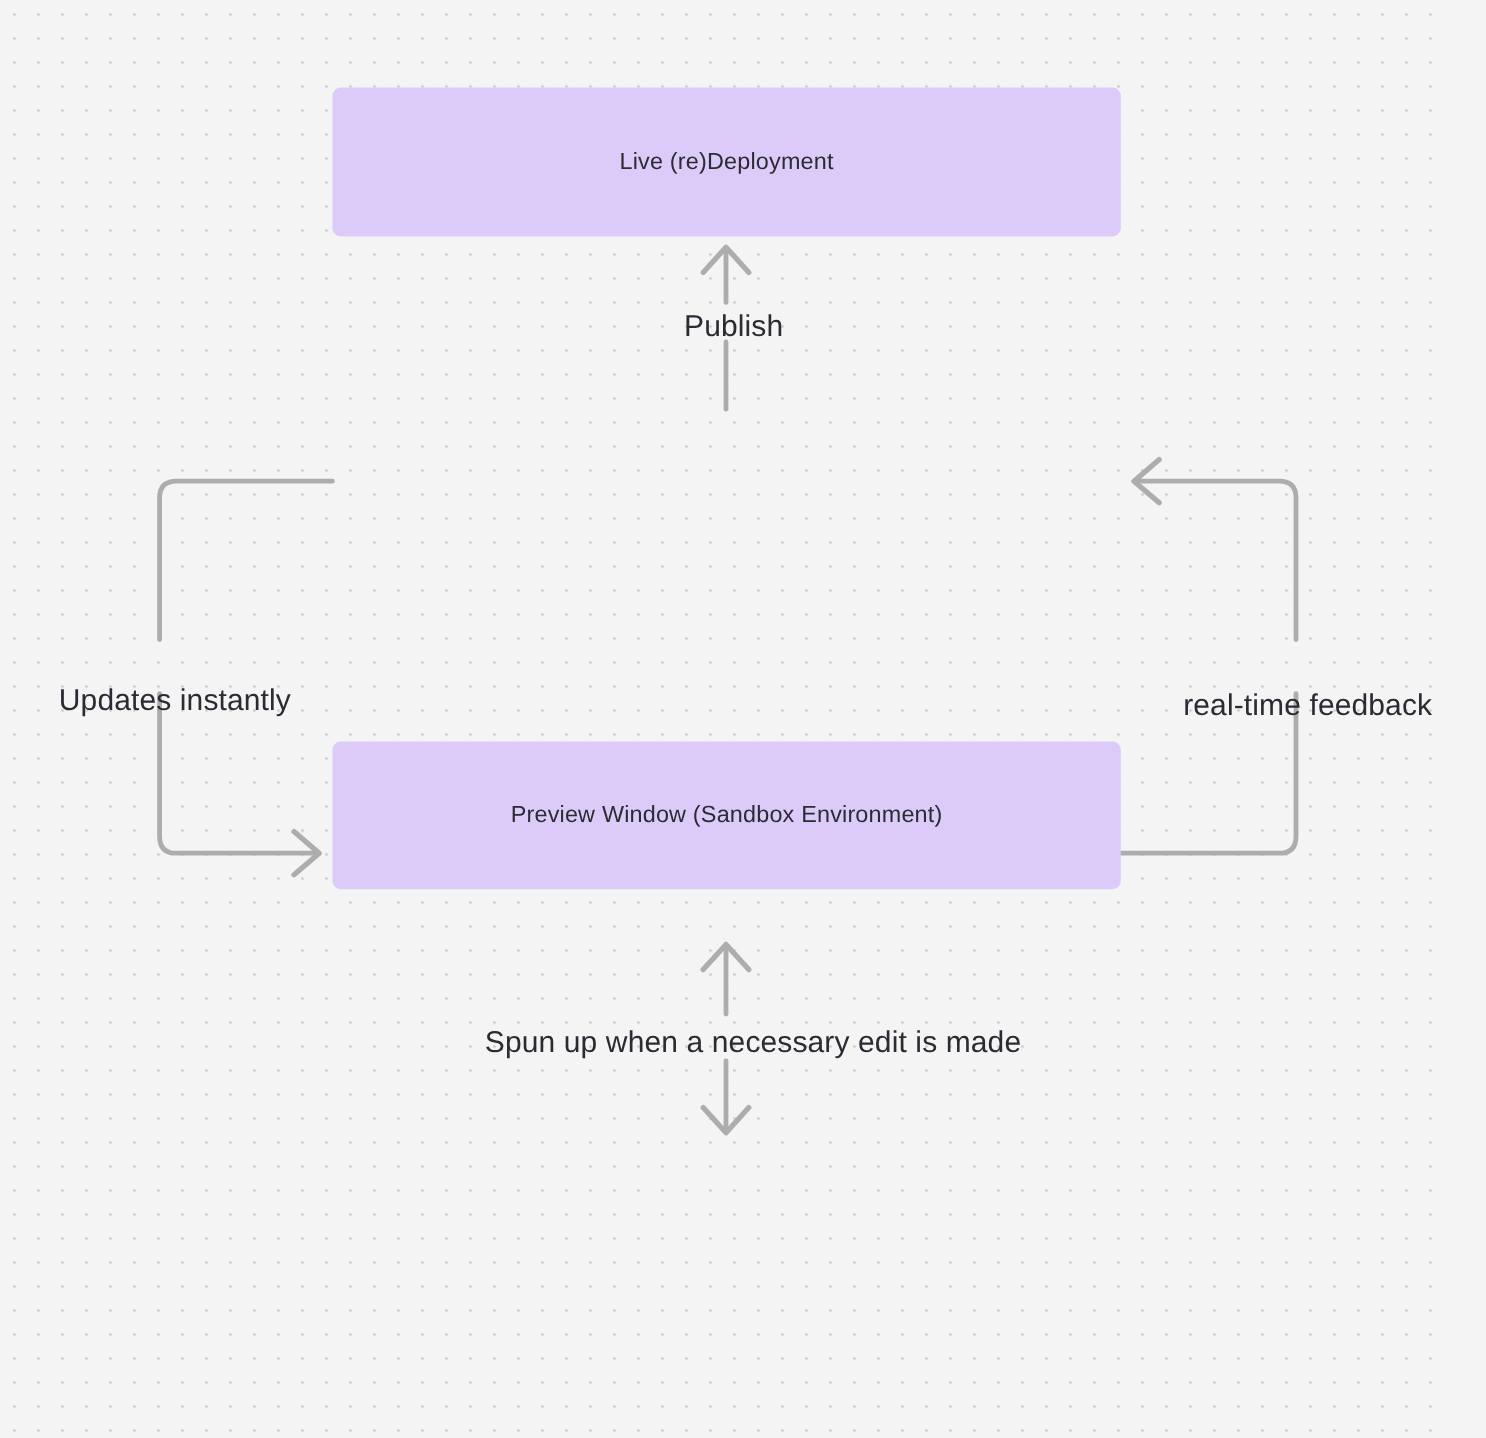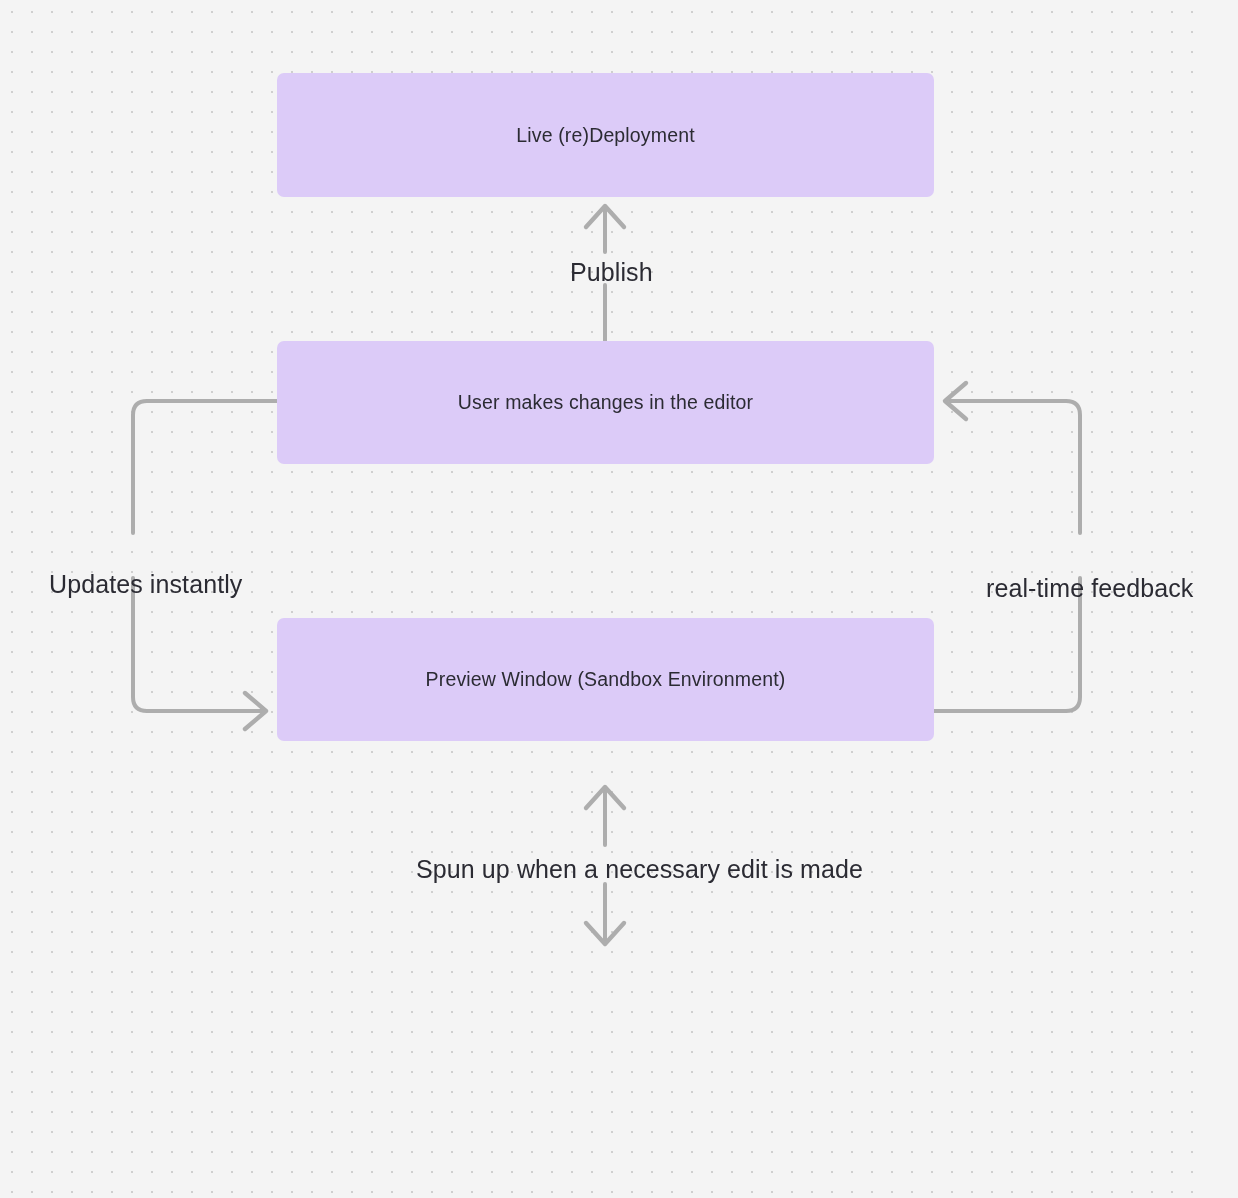--- a/index.html
+++ b/index.html
@@ -79,21 +79,21 @@
     color: #2b2b33;
     font-size: 25px;
     letter-spacing: 0.1px;
     white-space: nowrap;
     background: transparent;
     user-select: none;
   }
   #label-publish         { left: 570px;  top: 258px; }
   #label-updates         { left: 49px;   top: 570px; }
   #label-realtime        { left: 986px;  top: 546px; margin-top: 28px; }
-  #label-spunup          { left: 416px;  top: 855px; }
+  #label-spunup          { left: 404px;  top: 855px; }
 </style>
 </head>
 <body>
 
 <div id="canvas">
 
   <svg id="edges" viewBox="0 0 1238 1198" width="1238" height="1198" xmlns="http://www.w3.org/2000/svg">
 
     <path class="edge-path" d="M 605 341 L 605 285"></path>
 
@@ -118,23 +118,20 @@
 
     <path class="edge-path" d="M 605 884 L 605 940"></path>
     <path class="edge-head" d="M 586 923 L 605 944 L 624 923"></path>
 
   </svg>
 
   <div class="node" id="node-live">
     <span>Live (re)Deployment</span>
   </div>
 
-  <div class="node" id="node-editor">
-    <span>User makes changes in the editor</span>
-  </div>
 
   <div class="node" id="node-preview">
     <span>Preview Window (Sandbox Environment)</span>
   </div>
 
 
   <div class="edge-label" id="label-publish">Publish</div>
 
   <div class="edge-label" id="label-updates">Updates instantly</div>
 

